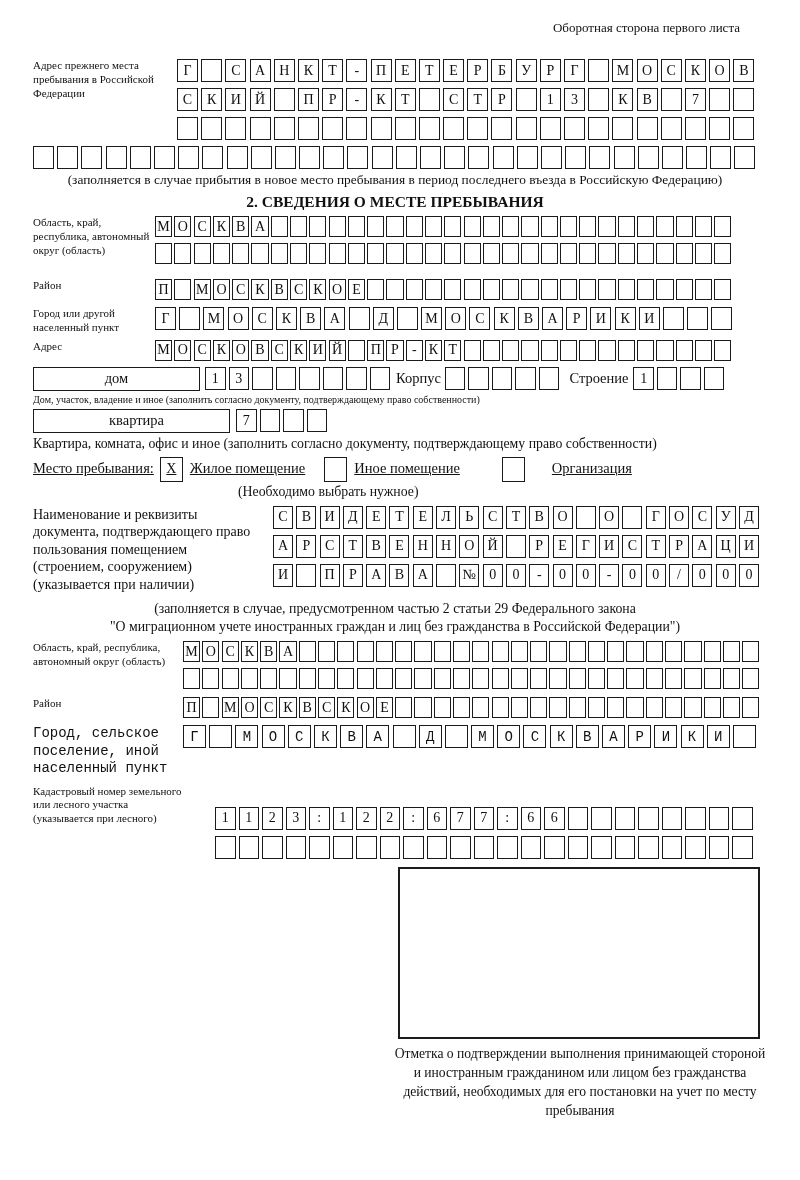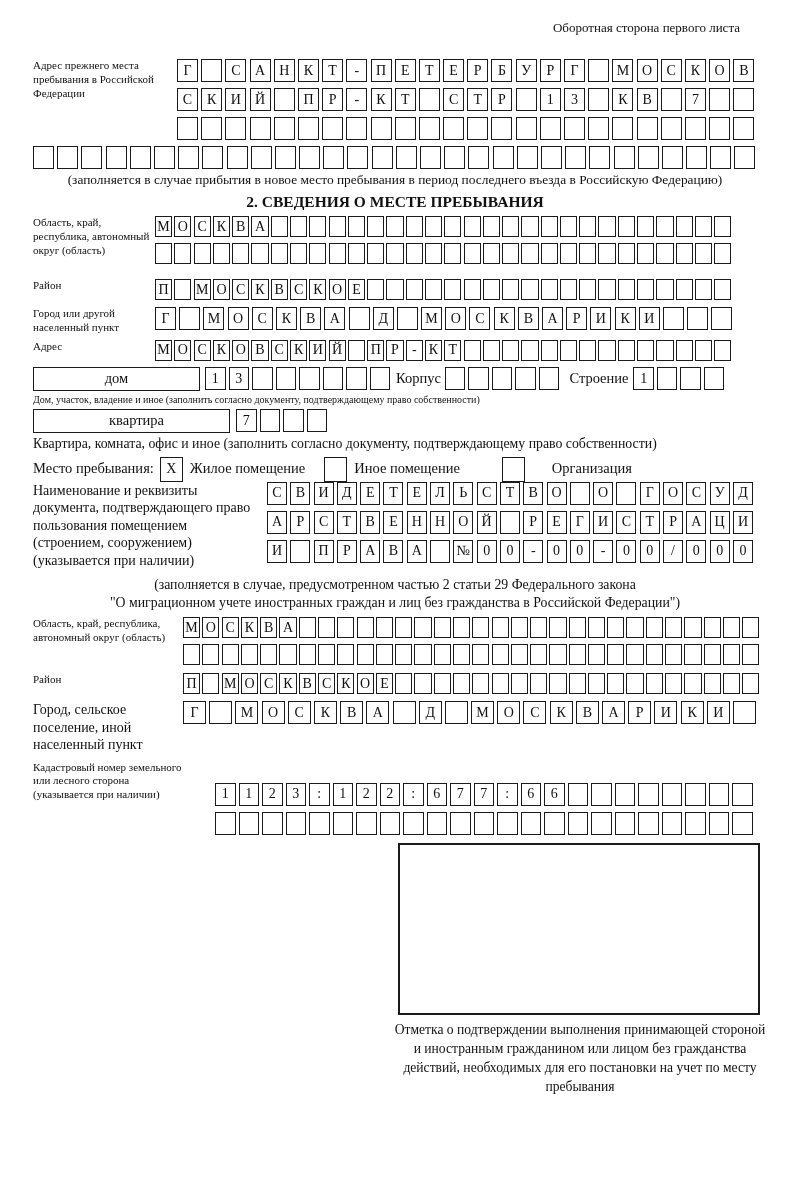--- a/index.html
+++ b/index.html
@@ -371,31 +371,32 @@
     <div class="widebox" style="width:197px;padding-left:10px;">квартира</div>
     <div class="cells c23" style="margin-left:6px;">
         <span class="cell">7</span>
         <span class="cell"></span>
         <span class="cell"></span>
         <span class="cell"></span>
       </div>
   </div>
   <div class="note" style="margin-top:3px;font-size:13.8px;">Квартира, комната, офис и иное (заполнить согласно документу, подтверждающему право собственности)</div>
 
-  <div class="frow" style="margin-top:5px;align-items:flex-start;">
+  <div class="frow" style="margin-top:5px;align-items:flex-start;text-decoration:underline;">
     <div class="inline-label">Место пребывания:</div>
     <div class="checkbox" style="margin-left:6px;">X</div>
     <div class="inline-label" style="margin-left:7px;">Жилое помещение</div>
     <div class="checkbox" style="margin-left:19px;"></div>
     <div class="inline-label" style="margin-left:7px;">Иное помещение</div>
     <div class="checkbox" style="margin-left:42px;"></div>
     <div class="inline-label" style="margin-left:27px;">Организация</div>
   </div>
-
-  <div class="frow" style="margin-top:0;">
+  <div class="note" style="margin-left:205px;font-size:13.8px;margin-top:2px;">(Необходимо выбрать нужное)</div>
+
+  <div class="frow" style="margin-top:6px;gap:6px;">
     <div class="flabel" style="width:228px;font-size:14px;">Наименование и реквизиты документа, подтверждающего право пользования помещением (строением, сооружением) (указывается при наличии)</div>
     <div class="rows" style="margin-left:6px;">
       <div class="cells c21">
           <span class="cell">С</span>
           <span class="cell">В</span>
           <span class="cell">И</span>
           <span class="cell">Д</span>
           <span class="cell">Е</span>
           <span class="cell">Т</span>
           <span class="cell">Е</span>
@@ -565,21 +566,21 @@
         <span class="cell"></span>
         <span class="cell"></span>
         <span class="cell"></span>
         <span class="cell"></span>
         <span class="cell"></span>
         <span class="cell"></span>
         <span class="cell"></span>
       </div>
   </div>
 
-  <div class="frow" style="margin-top:7px;">
+  <div class="frow" style="margin-top:7px;font-family:Liberation Mono, monospace;">
     <div class="flabel" style="width:150px;font-size:14px;">Город, сельское поселение, иной населенный пункт</div>
     <div class="cells c22">
         <span class="cell">Г</span>
         <span class="cell"></span>
         <span class="cell">М</span>
         <span class="cell">О</span>
         <span class="cell">С</span>
         <span class="cell">К</span>
         <span class="cell">В</span>
         <span class="cell">А</span>
@@ -594,21 +595,21 @@
         <span class="cell">А</span>
         <span class="cell">Р</span>
         <span class="cell">И</span>
         <span class="cell">К</span>
         <span class="cell">И</span>
         <span class="cell"></span>
       </div>
   </div>
 
   <div class="frow" style="margin-top:7px;">
-    <div class="flabel" style="width:150px;">Кадастровый номер земельного или лесного сторона (указывается при наличии)</div>
+    <div class="flabel" style="width:150px;">Кадастровый номер земельного или лесного участка (указывается при лесного)</div>
     <div class="rows" style="margin-left:32px;margin-top:22px;">
       <div class="cells c23">
           <span class="cell">1</span>
           <span class="cell">1</span>
           <span class="cell">2</span>
           <span class="cell">3</span>
           <span class="cell">:</span>
           <span class="cell">1</span>
           <span class="cell">2</span>
           <span class="cell">2</span>

